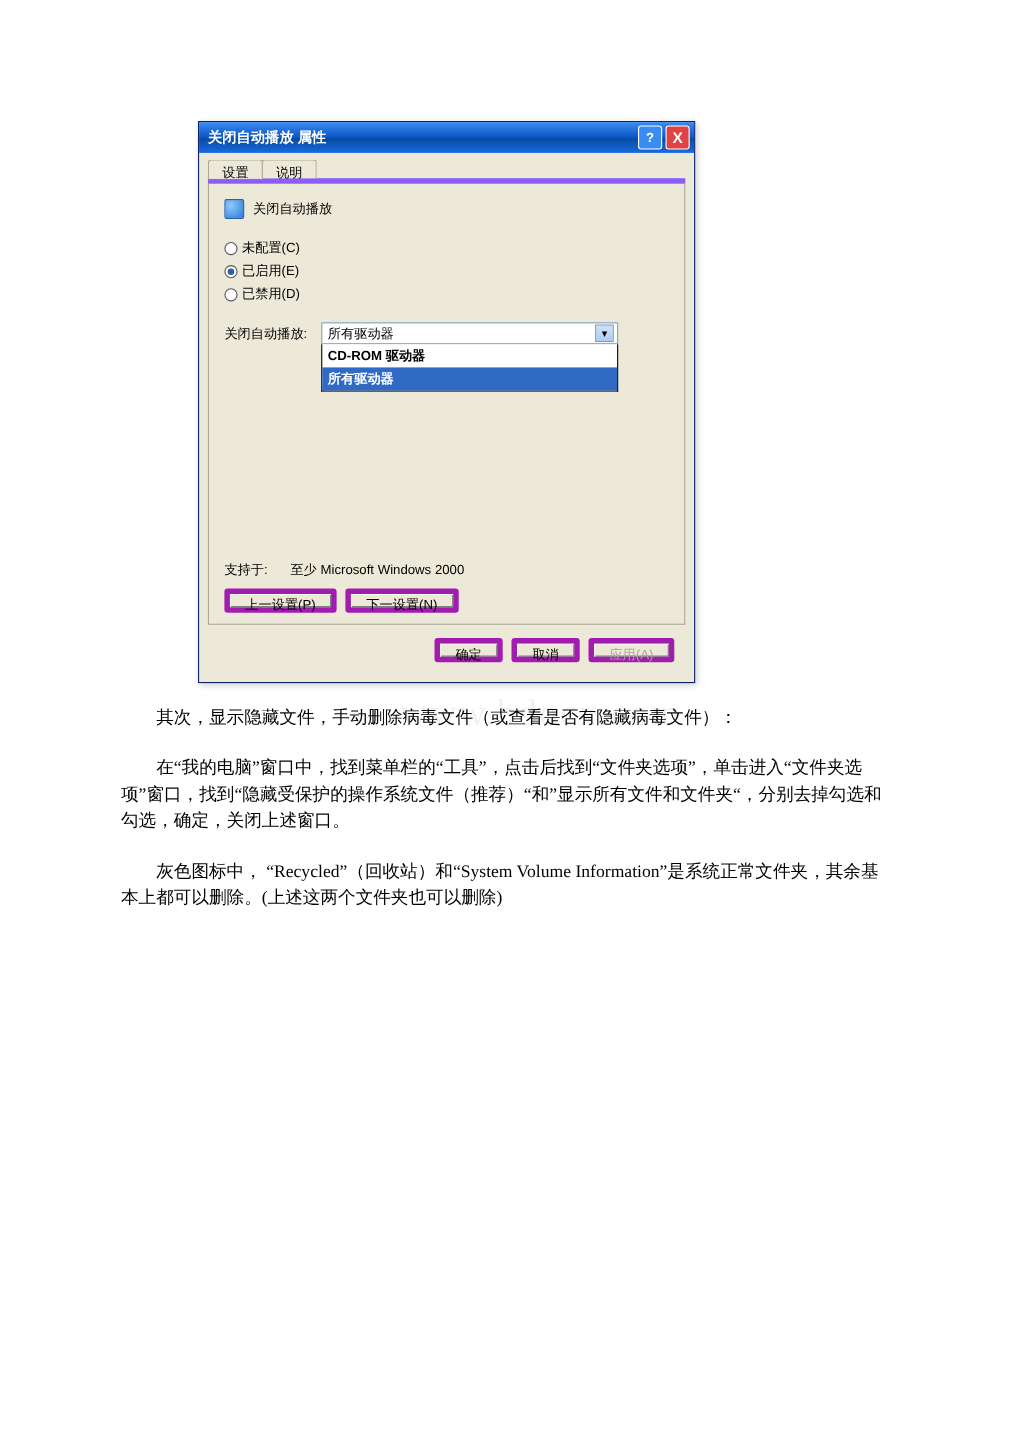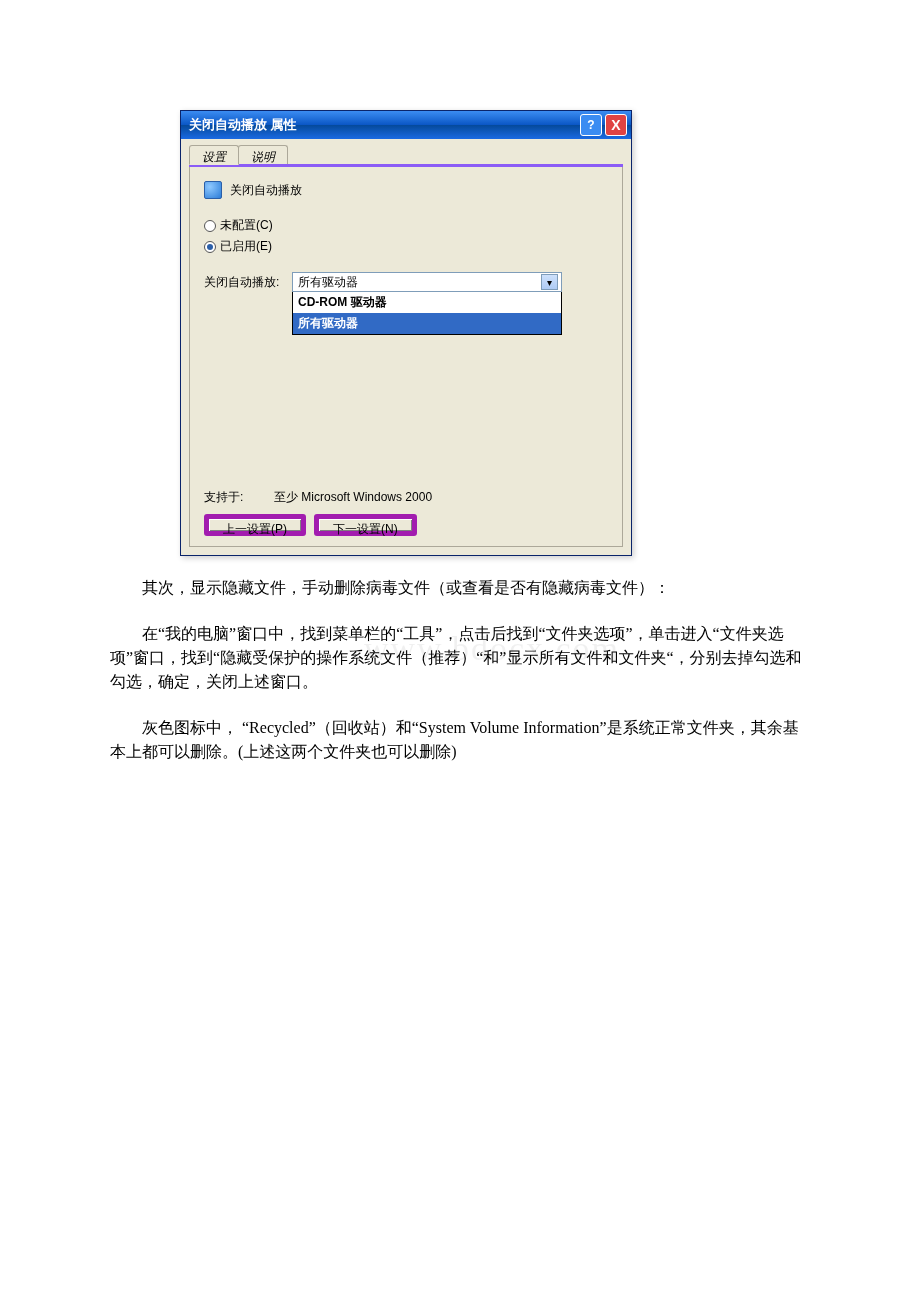--- a/index.html
+++ b/index.html
@@ -39,21 +39,21 @@
     width: 22px; height: 22px; margin-left: 3px;
     border: 1px solid #fff;
     border-radius: 3px;
     display: flex; align-items: center; justify-content: center;
     font-weight: bold;
   }
   .tb-help { background:#3b8cf2; color:#fff; }
   .tb-close { background:#e04343; color:#fff; font-size:14px; }
 
   .dialog-body { padding: 6px 8px 8px 8px; }
-  .tabstrip { display:flex; border-bottom:3px solid #8b5cf6; height:22px;font-style:italic; }
+  .tabstrip { display:flex; border-bottom:5px solid #8b5cf6; height:22px; }
   .tab {
     padding: 3px 12px 0 12px;
     border: 1px solid #aca899;
     border-bottom: none;
     background: #ECE9D8;
     margin-right: -1px;
     font-size: 12px;
     border-top-left-radius: 3px;
     border-top-right-radius: 3px;
     position: relative;
@@ -117,21 +117,21 @@
     font-size:10px;color:#000;
   }
   .combo .list {
     border:1px solid #000; border-top:none; background:#fff;font-weight:bold;
   }
   .combo .list .item { padding:2px 5px; font-size:12px; }
   .combo .list .item.selected-item { background:#316ac5; color:#fff; }
 
   .panel-area { height: 144px; }
 
-  .support-row { display:flex; gap:10px; margin-top:10px; font-size:12px; align-items:center;}
+  .support-row { display:flex; margin-top:10px; font-size:12px; align-items:center;}
   .support-row .label { width:60px; }
 
   .nav-buttons { margin-top:8px; display:flex; gap:8px; }
   .xp-button {
     height: 22px; padding: 2px 14px;
     border: 5px solid #a21caf;
     background: #ECE9D8;
     font-size: 12px;
     border-radius: 3px;
     box-shadow: inset 1px 1px 0 #fff, inset -1px -1px 0 #808080;
@@ -189,20 +189,24 @@
           <span>关闭自动播放</span>
         </div>
 
         <div class="radio-row">
           <span class="glyph"></span>
           <span>未配置(C)</span>
         </div>
         <div class="radio-row">
           <span class="glyph checked"></span>
           <span>已启用(E)</span>
+        </div>
+        <div class="radio-row">
+          <span class="glyph"></span>
+          <span>已禁用(D)</span>
         </div>
 
         <div class="drop-block">
           <div class="drop-row">
             <div class="drop-label">关闭自动播放:</div>
             <div class="combo">
               <div class="selected">
                 <span>所有驱动器</span>
                 <span class="arrow">▾</span>
               </div>
@@ -220,20 +224,25 @@
           <span class="label">支持于:</span>
           <span>至少 Microsoft Windows 2000</span>
         </div>
 
         <div class="nav-buttons">
           <button class="xp-button">上一设置(P)</button>
           <button class="xp-button">下一设置(N)</button>
         </div>
       </div>
 
+      <div class="footer-buttons">
+        <button class="xp-button">确定</button>
+        <button class="xp-button">取消</button>
+        <button class="xp-button disabled">应用(A)</button>
+      </div>
     </div>
   </div>
 
   <div class="watermark">www.bdocx.com</div>
 
   <div class="body-text">
     <p>其次，显示隐藏文件，手动删除病毒文件（或查看是否有隐藏病毒文件）：</p>
     <p>在“我的电脑”窗口中，找到菜单栏的“工具”，点击后找到“文件夹选项”，单击进入“文件夹选项”窗口，找到“隐藏受保护的操作系统文件（推荐）“和”显示所有文件和文件夹“，分别去掉勾选和勾选，确定，关闭上述窗口。</p>
     <p>灰色图标中，&nbsp;“Recycled”（回收站）和“System Volume Information”是系统正常文件夹，其余基本上都可以删除。(上述这两个文件夹也可以删除)</p>
   </div>

